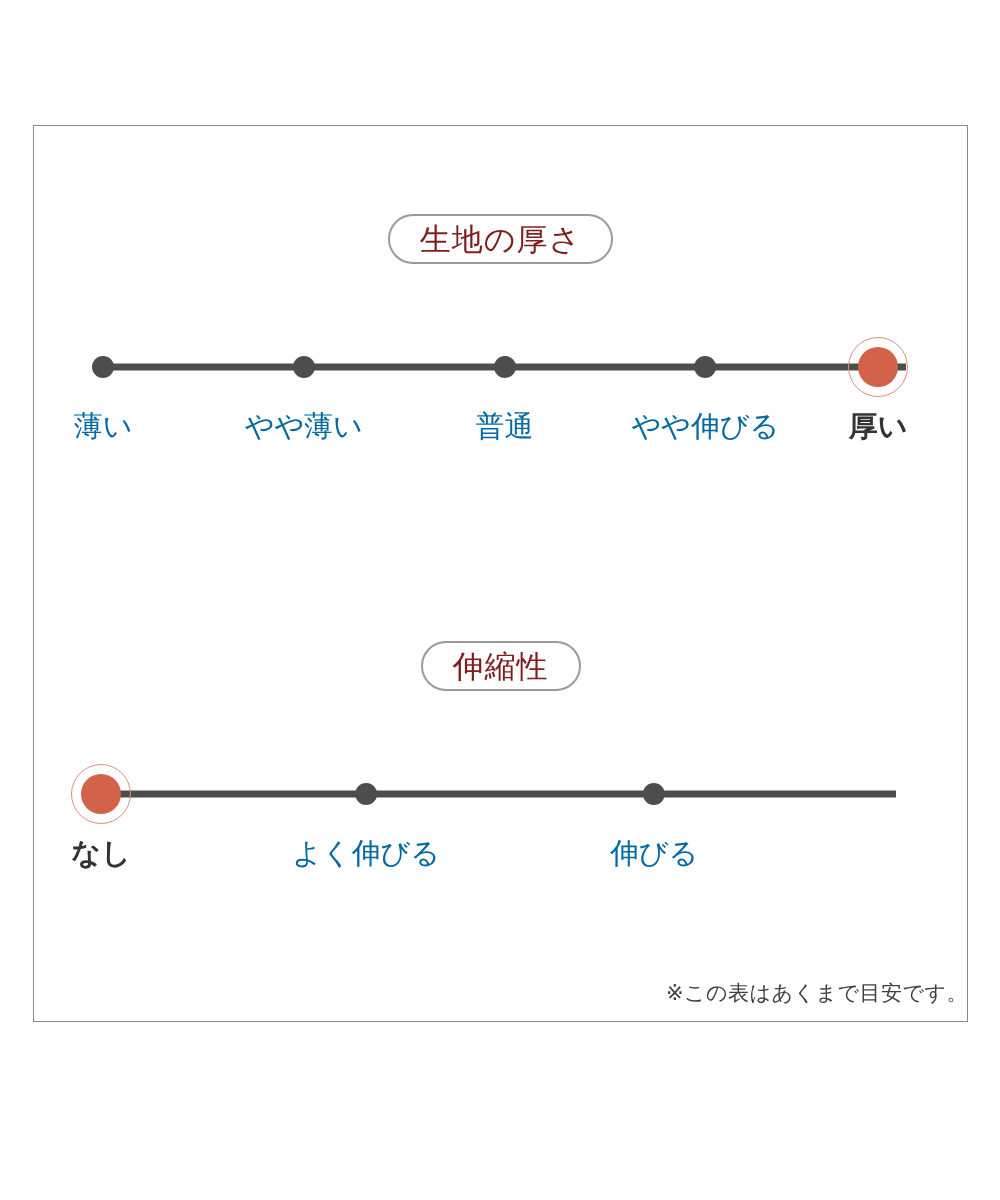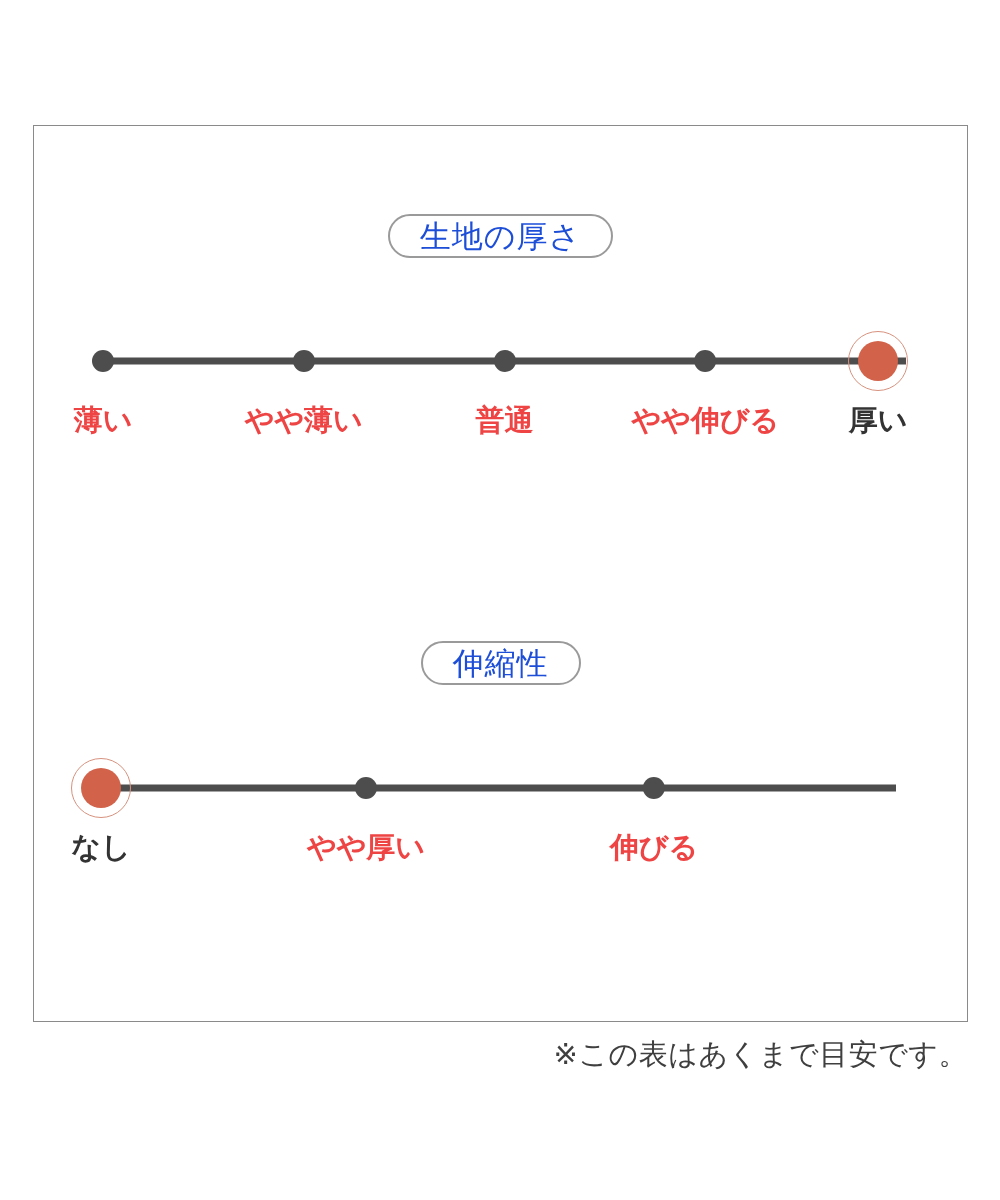--- a/index.html
+++ b/index.html
@@ -39,30 +39,30 @@
 
   
   .pill-wrap {
     display: flex;
     justify-content: center;
     align-items: center;
   }
   .pill {
     border: 2px solid #9a9a9a;
     border-radius: 999px;
-    height: 44px;
+    height: 50px;
     display: inline-flex;
     align-items: center;
     justify-content: center;
     padding: 0 30px;
     box-sizing: border-box;
     font-size: 31px;
     font-weight: 500;
     letter-spacing: 1px;
-    color: #1d4ed8;
+    color: #7f1d1d;
     line-height: 1;
     white-space: nowrap;
   }
 
   
   .scale {
     position: relative;
     margin-top: 72px;
     height: 130px;
   }
@@ -108,34 +108,34 @@
     box-sizing: border-box;
     display: none;
   }
   .node.selected .ring { display: block; }
 
   .node-label {
     margin-top: 14px;
     font-size: 29px;
     line-height: 1;
     white-space: nowrap;
-    color: #ef4444;
-    font-weight: 700;
+    color: #0369a1;
+    font-weight: 400;
   }
   .node.selected .node-label {
     font-weight: 700;
     color: #333333;
   }
 
   
   .footnote {
     position: absolute;
     right: 32px;
-    top: 1035px;
-    font-size: 29px;
+    top: 979px;
+    font-size: 21px;
     color: #3f3f3f;
     white-space: nowrap;
     letter-spacing: 0.5px;
   }
 </style>
 </head>
 <body>
 
 <div class="panel">
 
@@ -189,21 +189,21 @@
           <div class="dot-box">
             <div class="ring"></div>
             <div class="dot"></div>
           </div>
           <div class="node-label">なし</div>
         </div>
         <div class="node" style="left: 332px; top: 0px;">
           <div class="dot-box">
             <div class="dot"></div>
           </div>
-          <div class="node-label">やや厚い</div>
+          <div class="node-label">よく伸びる</div>
         </div>
         <div class="node" style="left: 597px; top: 0px; margin-left: 23px;">
           <div class="dot-box">
             <div class="dot"></div>
           </div>
           <div class="node-label">伸びる</div>
         </div>
       </div>
   </div>
 

